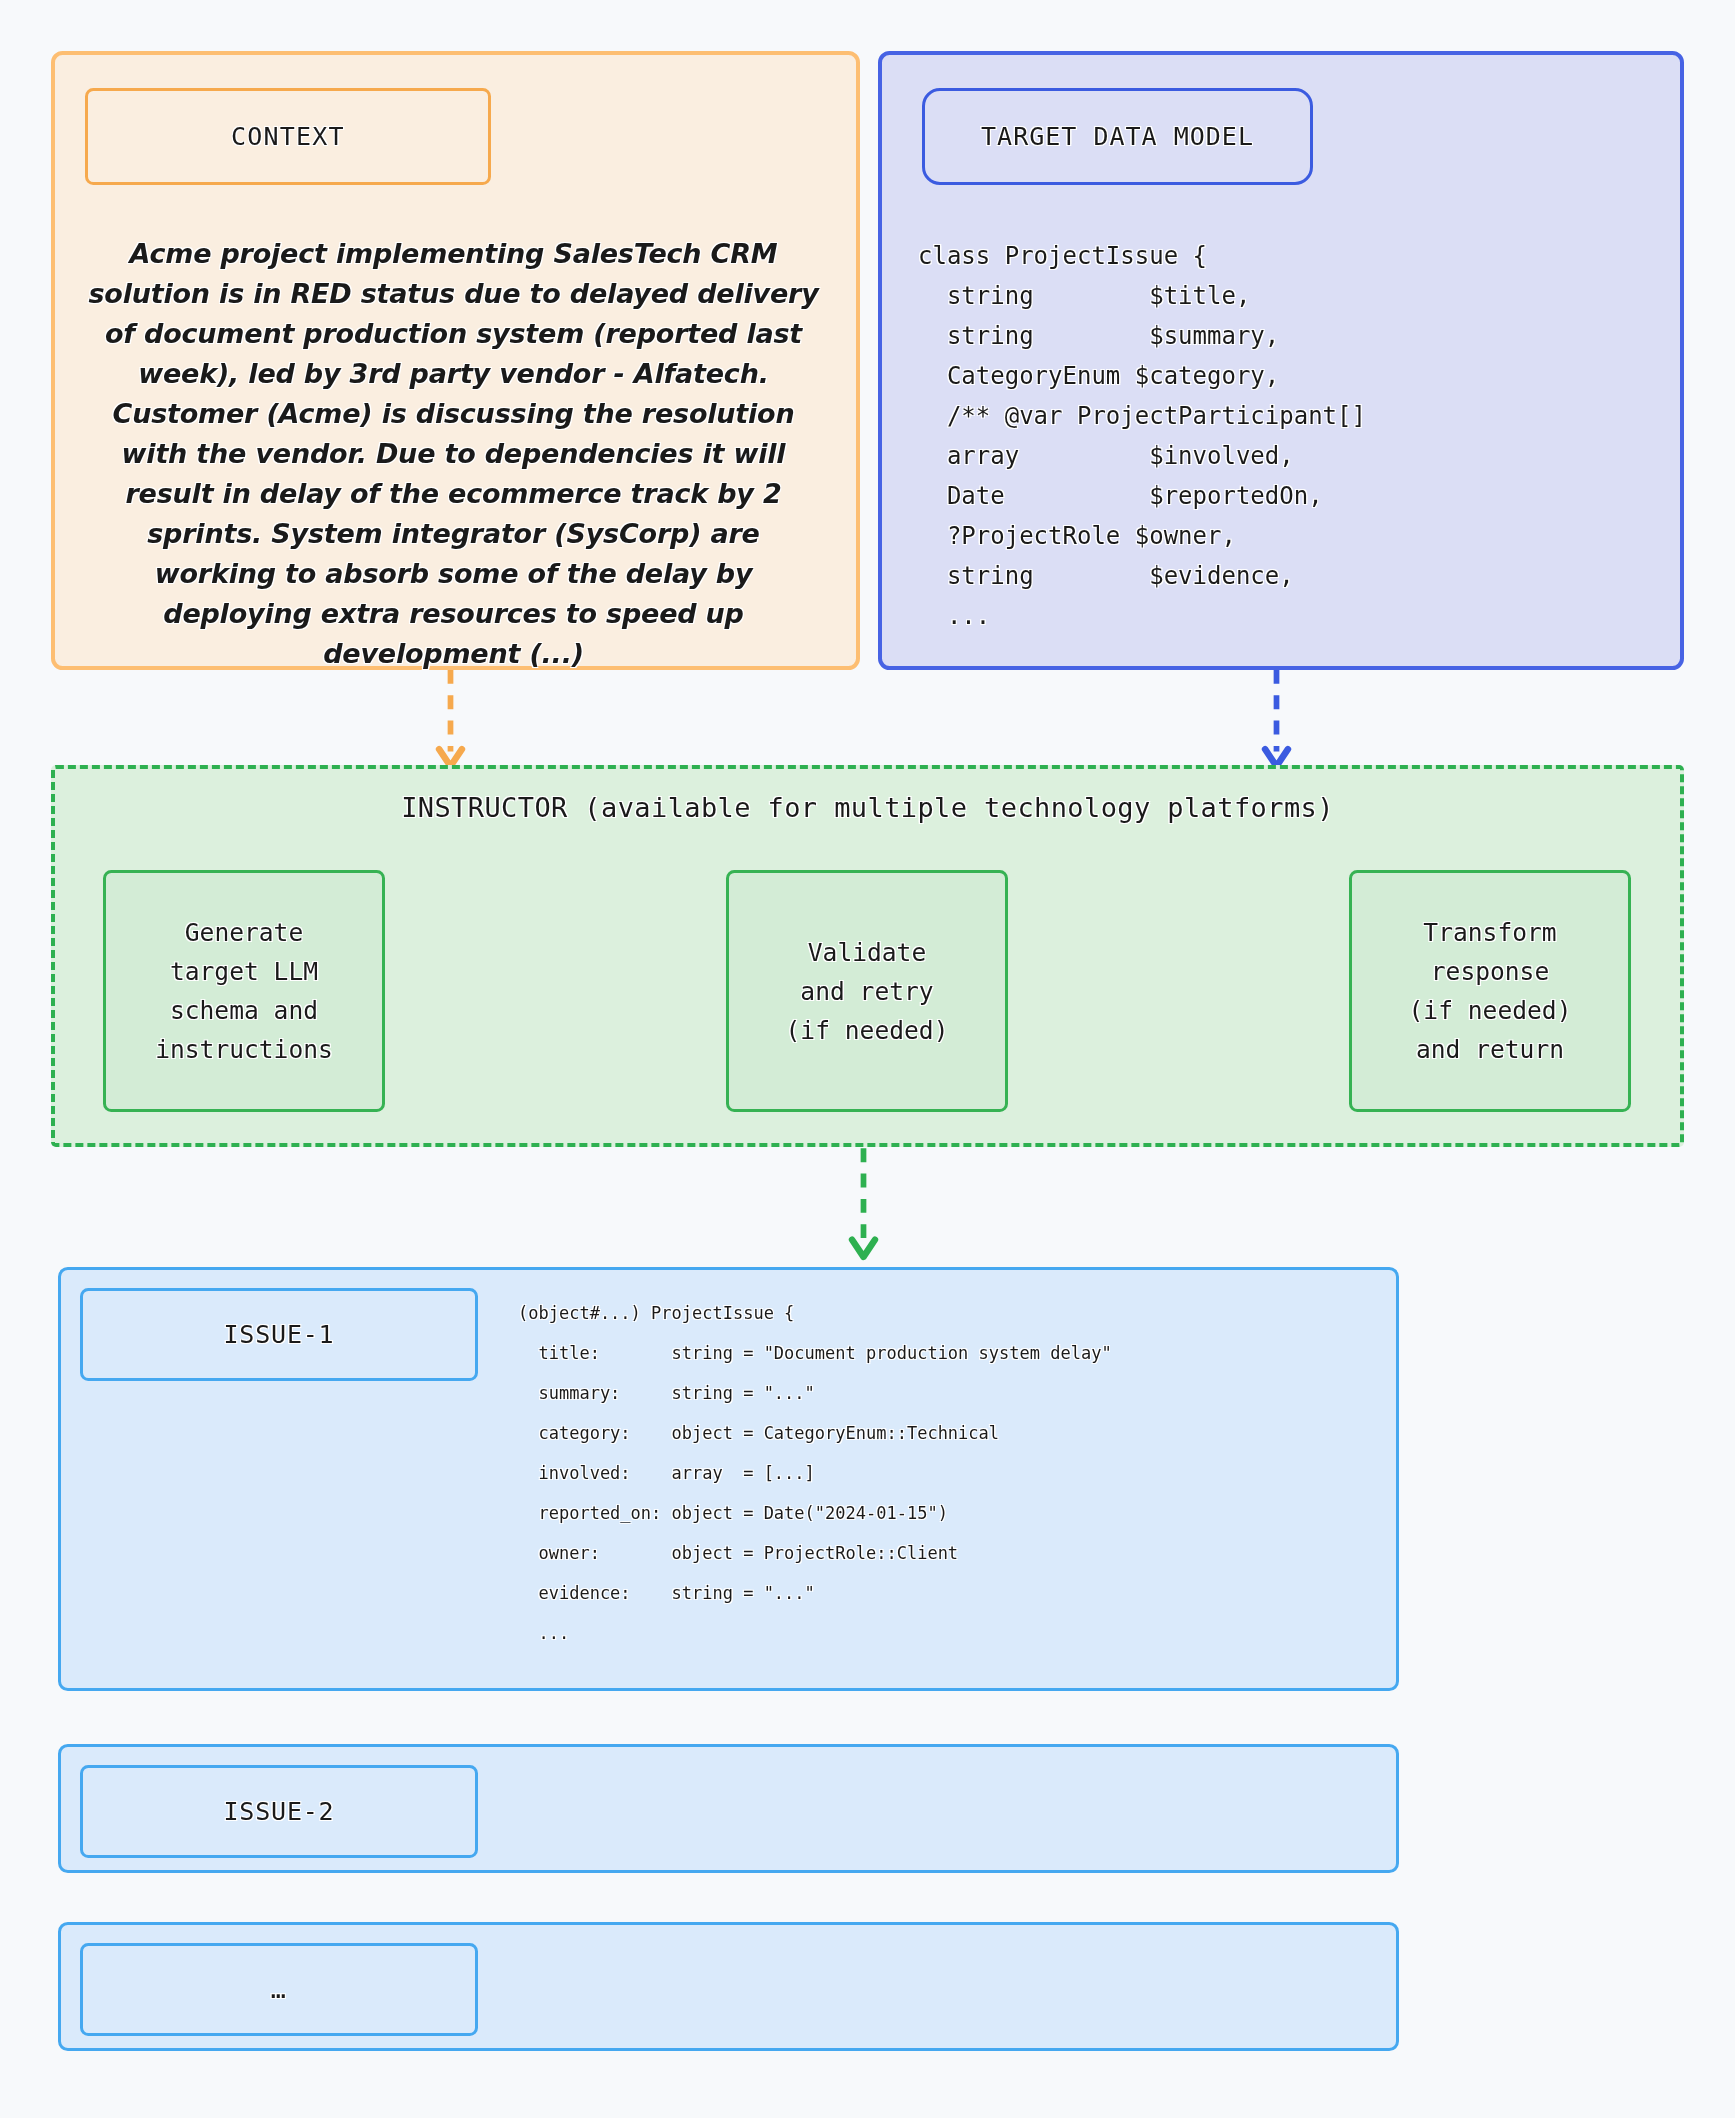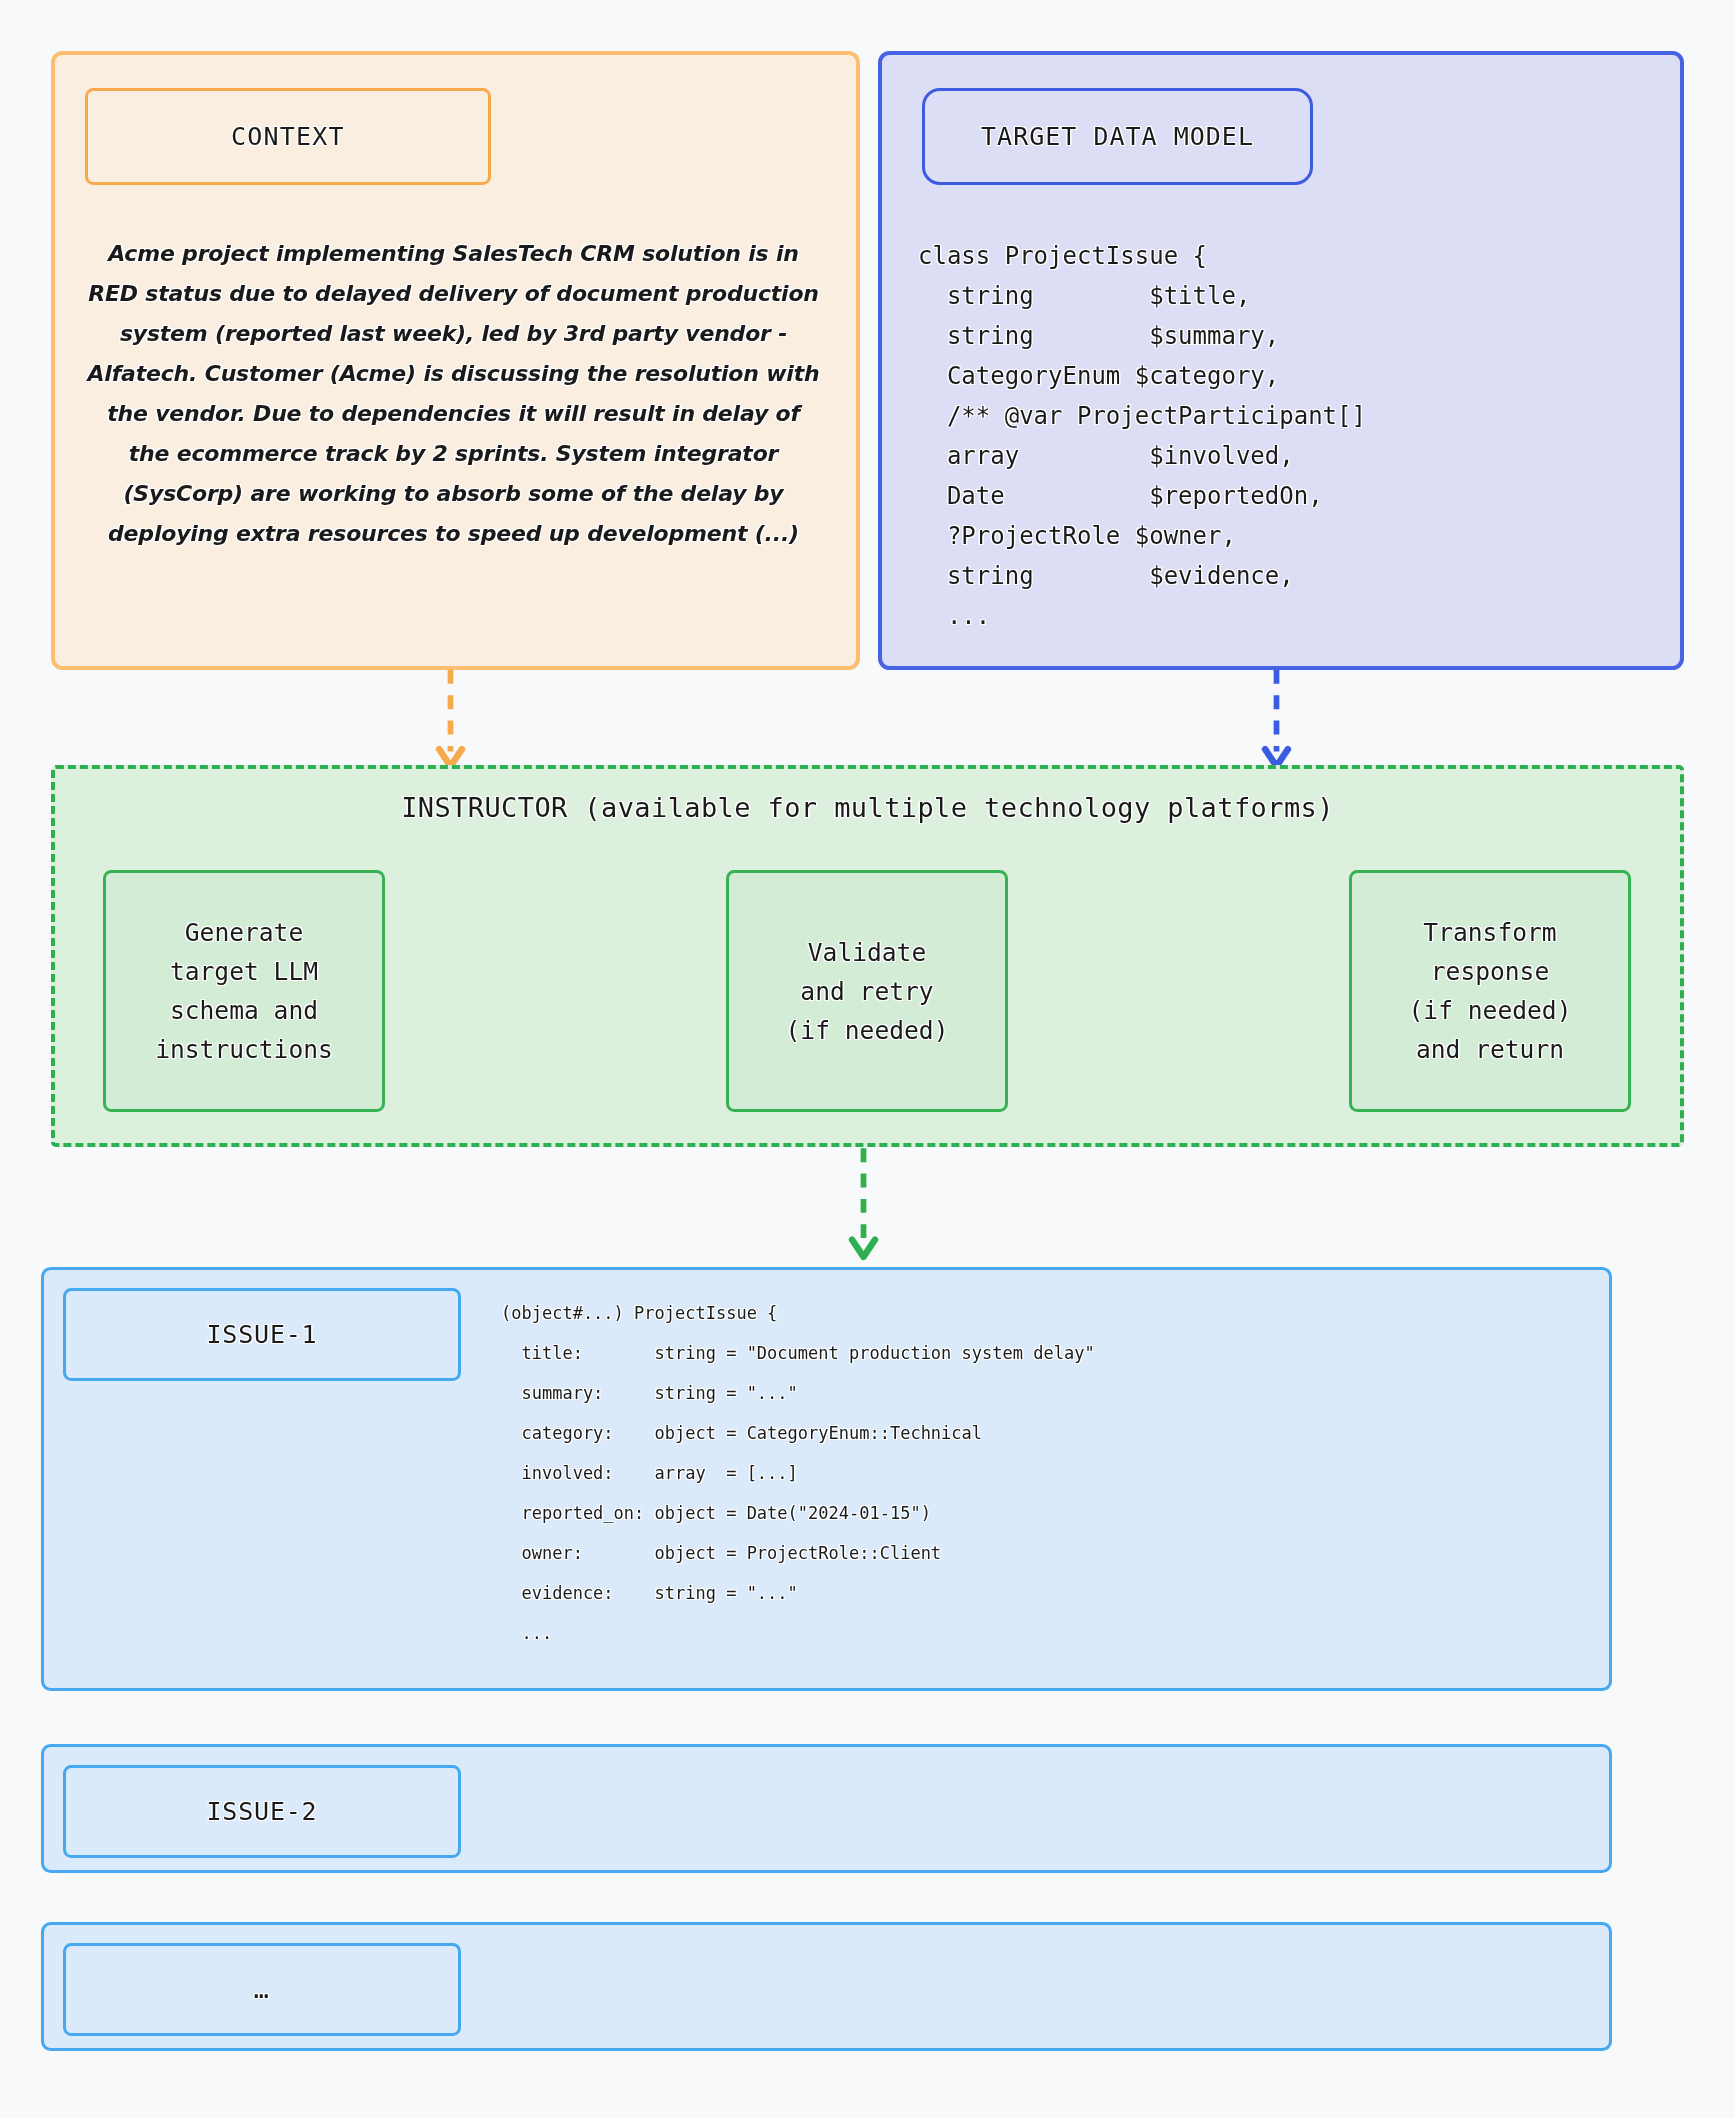--- a/index.html
+++ b/index.html
@@ -41,21 +41,21 @@
     border-radius: 8.2px;
     display: flex; align-items: center; justify-content: center;
     font-size: 25px; letter-spacing: 1.2px;
   }
   #context-body {
     left: 85px; top: 234px; width: 737px;
     text-align: center;
     font-family: "DejaVu Sans", "Liberation Sans", sans-serif;
     font-weight: bold;
     font-style: italic;
-    font-size: 22px;
+    font-size: 27px;
     line-height: 40px;
     letter-spacing: -0.2px;
   }
 
   
   #model-panel {
     left: 878px; top: 51px; width: 806px; height: 619px;
     background: #dbdef5;
     border: 4.1px solid #4763e4;
     border-radius: 11.5px;
@@ -104,21 +104,21 @@
     display: flex; align-items: center; justify-content: center;
     text-align: center;
     font-size: 24.6px;
     line-height: 39px;
     white-space: pre-line;
     box-sizing: border-box;
   }
 
   
   .issue-panel {
-    left: 41px; width: 1571px;
+    left: 58px; width: 1341px;
     background: #daeafb;
     border: 3.3px solid #45a8f0;
     border-radius: 9.8px;
   }
   #issue1-panel { top: 1267px; height: 424px; }
   #issue2-panel { top: 1744px; height: 129px; }
   #issue3-panel { top: 1922px; height: 129px; }
 
   .issue-label {
     position: absolute;

